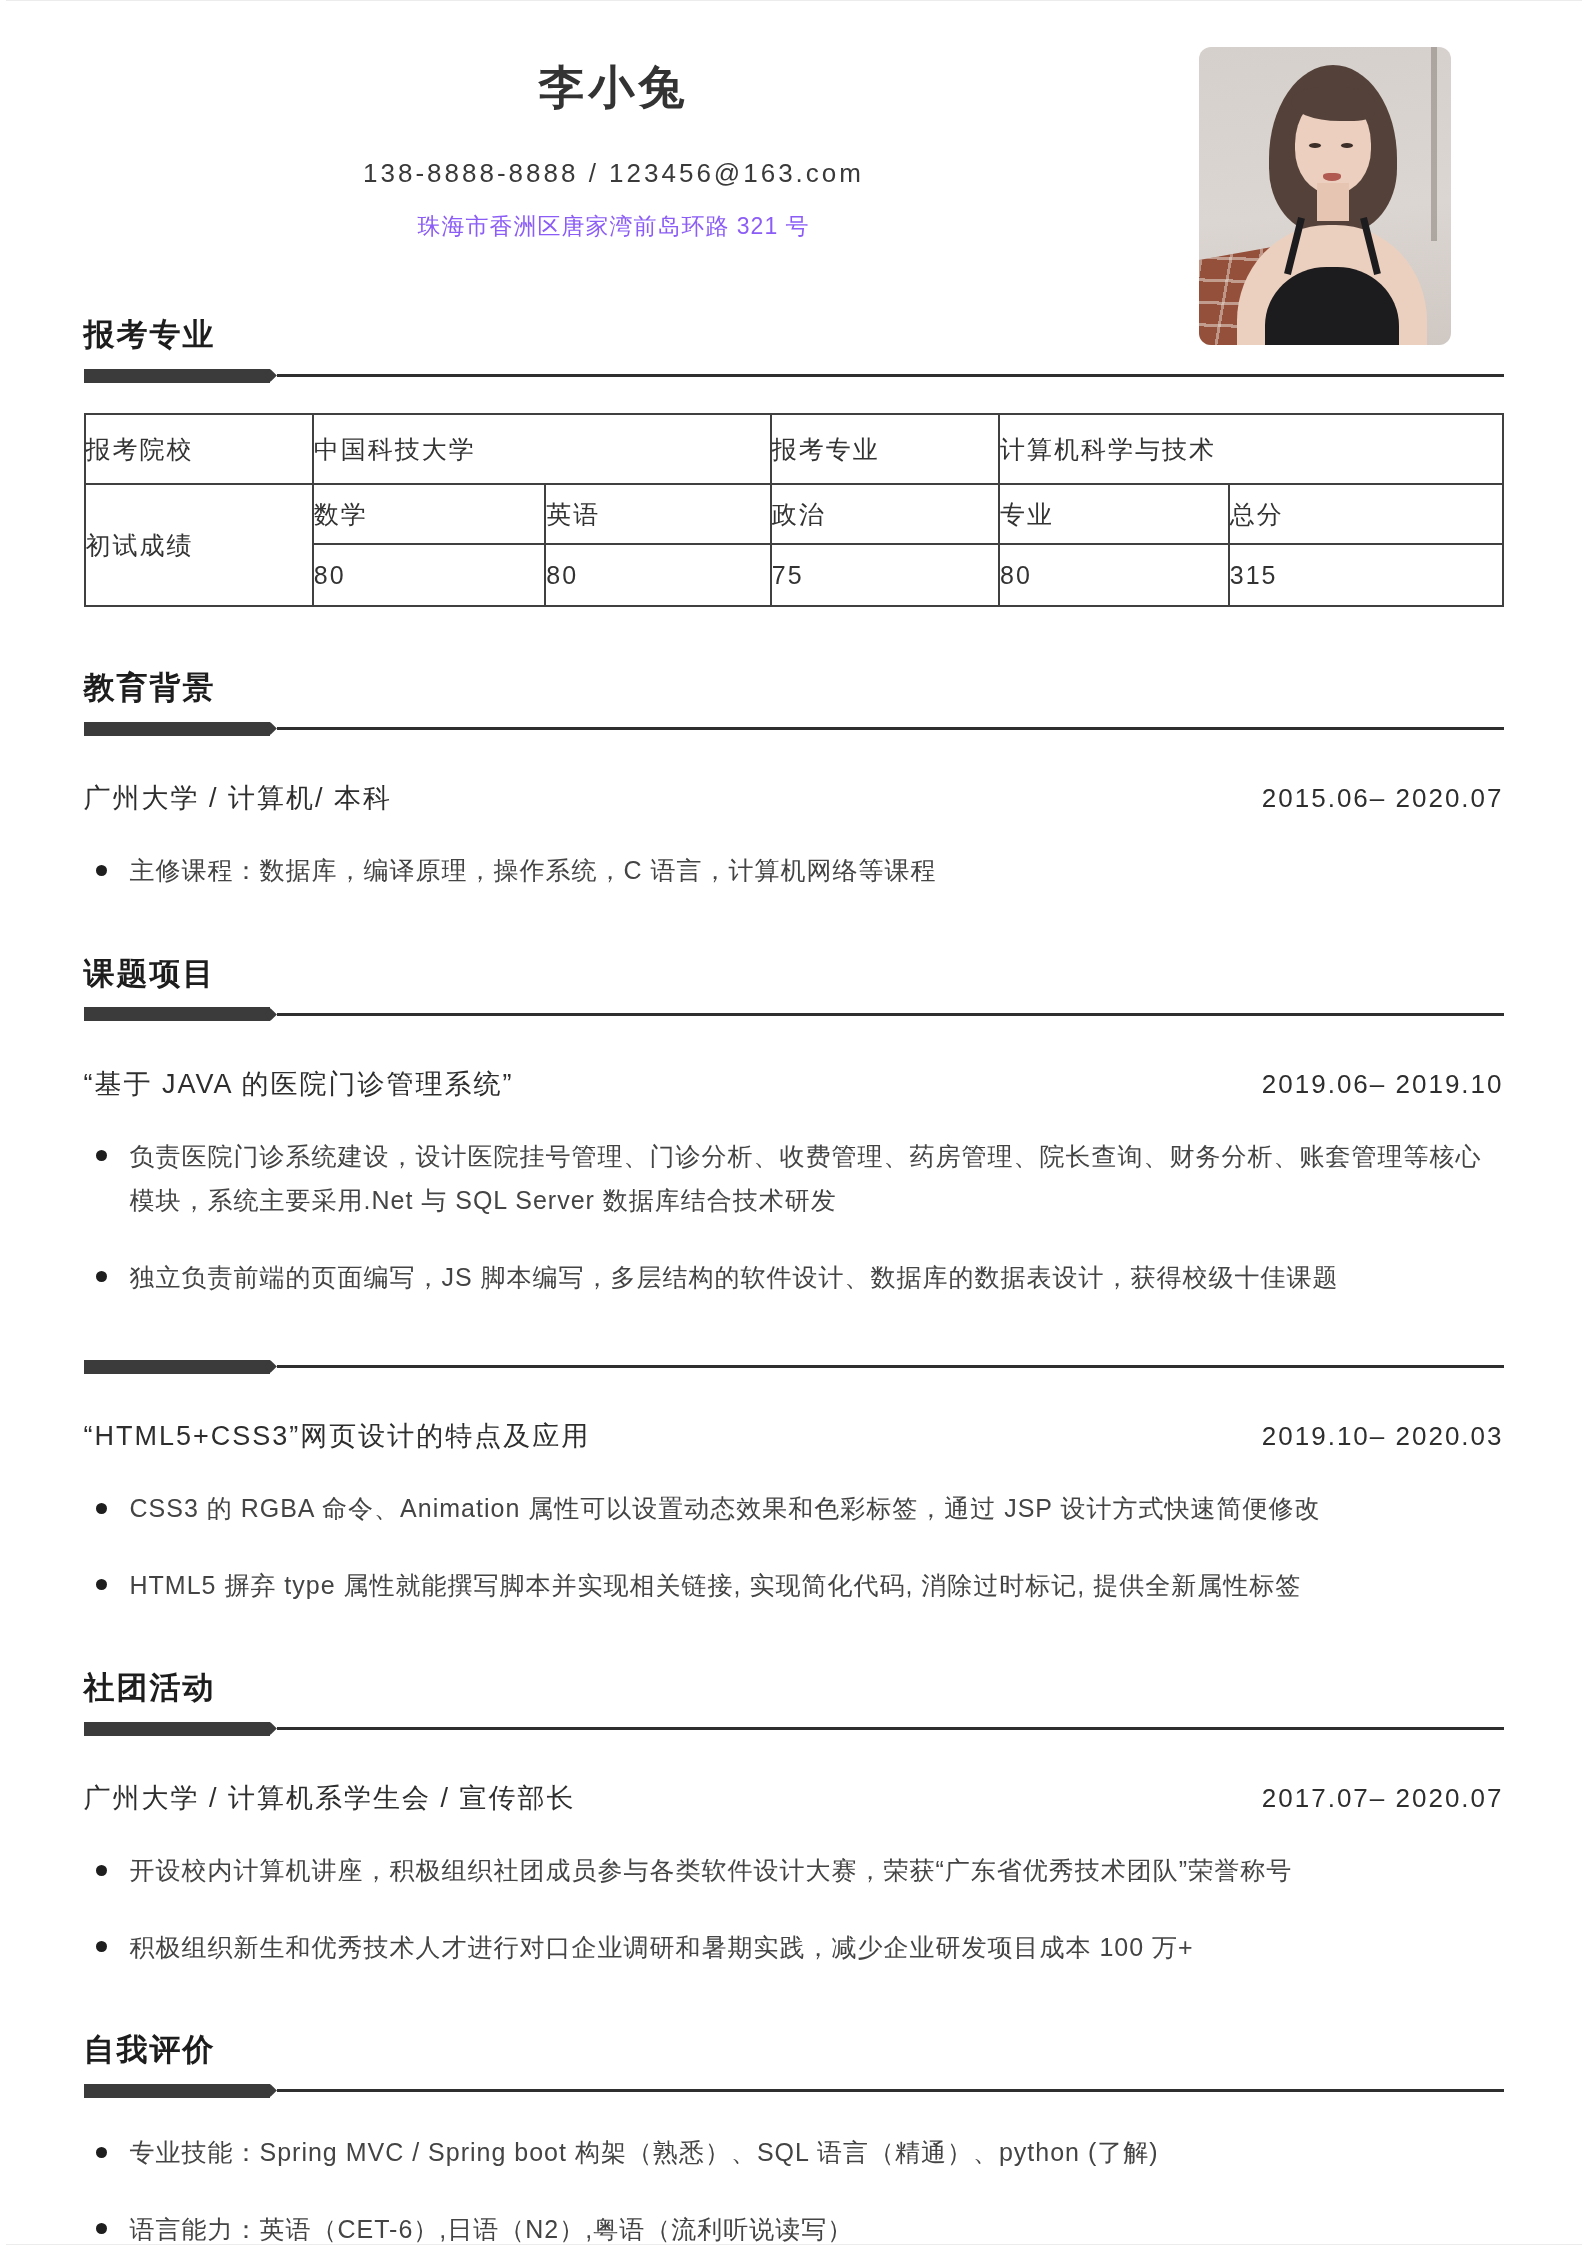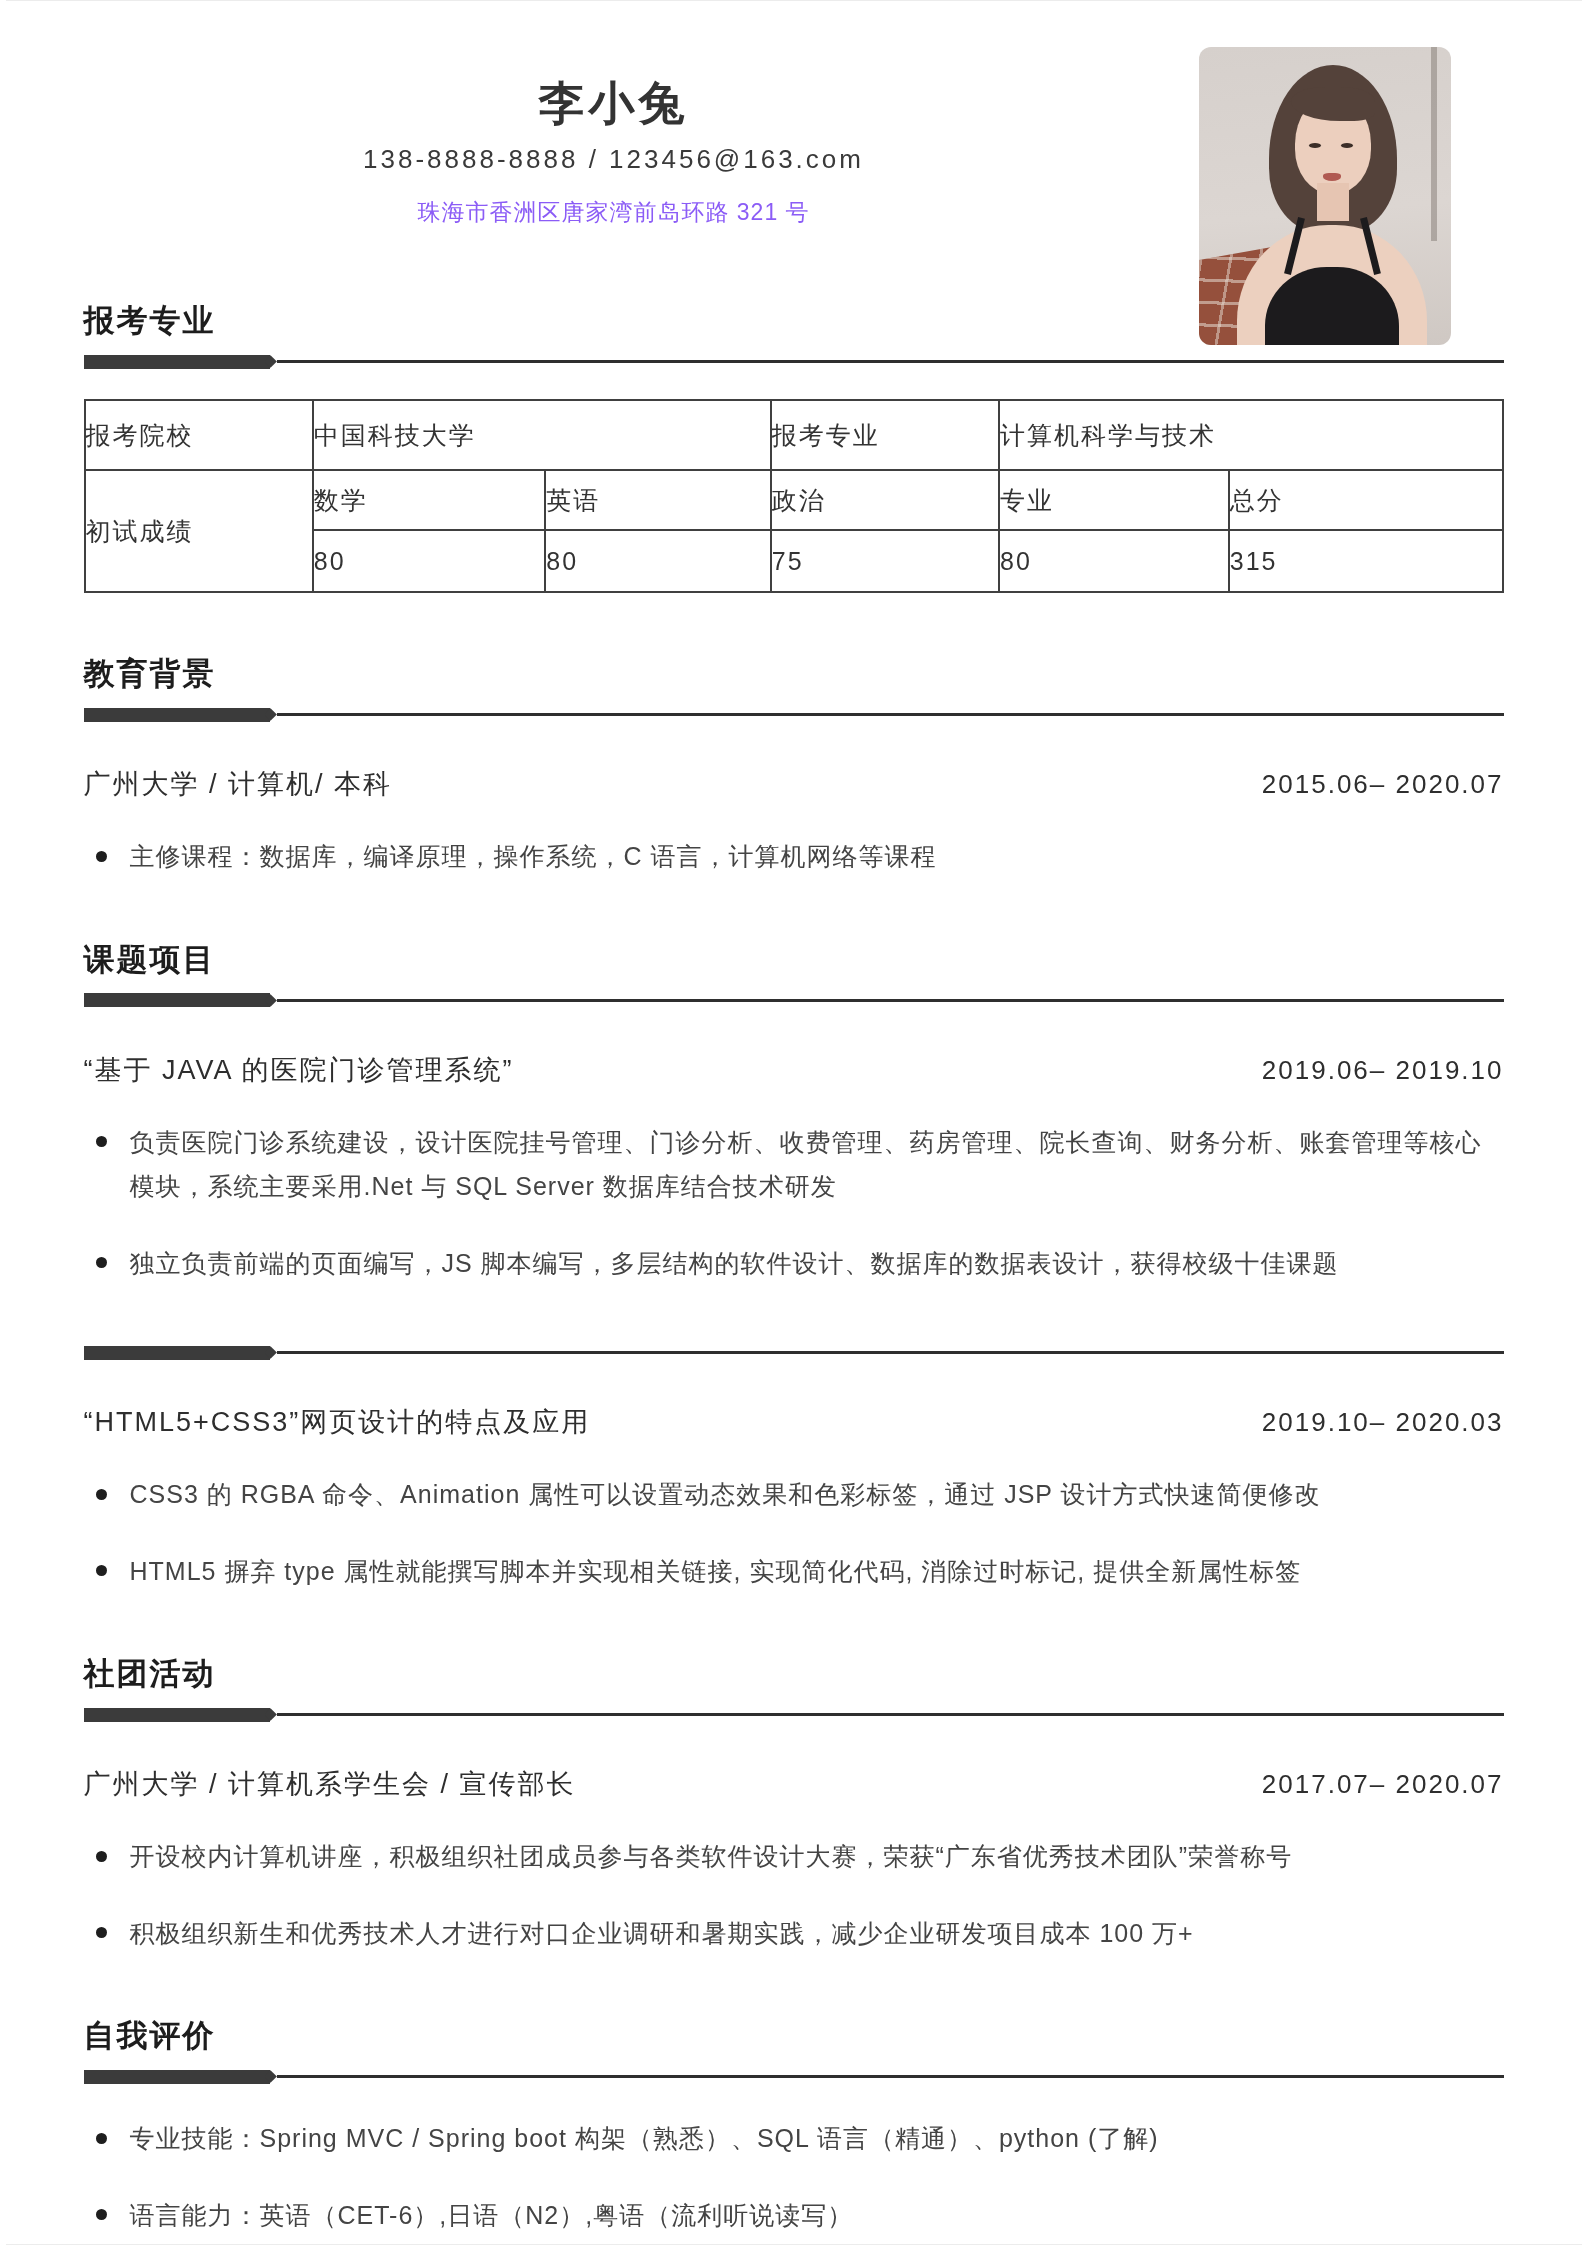--- a/index.html
+++ b/index.html
@@ -12,39 +12,39 @@
   html,body{background:#fff;}
   body{
     font-family:"Liberation Sans","DejaVu Sans",sans-serif;
     color:var(--text-color);
   }
   .page{
     position:relative;
     width:1576px;height:2245px;
     margin:0 auto;
     background:#fff;
-    padding:16px 78px;
+    padding:0 78px;
     border-top:1px solid #ececec;
     border-bottom:1px solid #ececec;
     overflow:hidden;
   }
   
   .header{
     padding-top:56px;
     width:1060px;
     text-align:center;
   }
   .name{
     font-size:46px;
     font-weight:600;
     letter-spacing:4px;
     color:#333;
   }
   .contact{
-    margin-top:9px;
+    margin-top:39px;
     font-size:26px;
     letter-spacing:3px;
     color:#3a3a3a;
   }
   .address{
     margin-top:22px;
     font-size:23px;
     letter-spacing:1px;
     color:#8b5cf6;
   }

